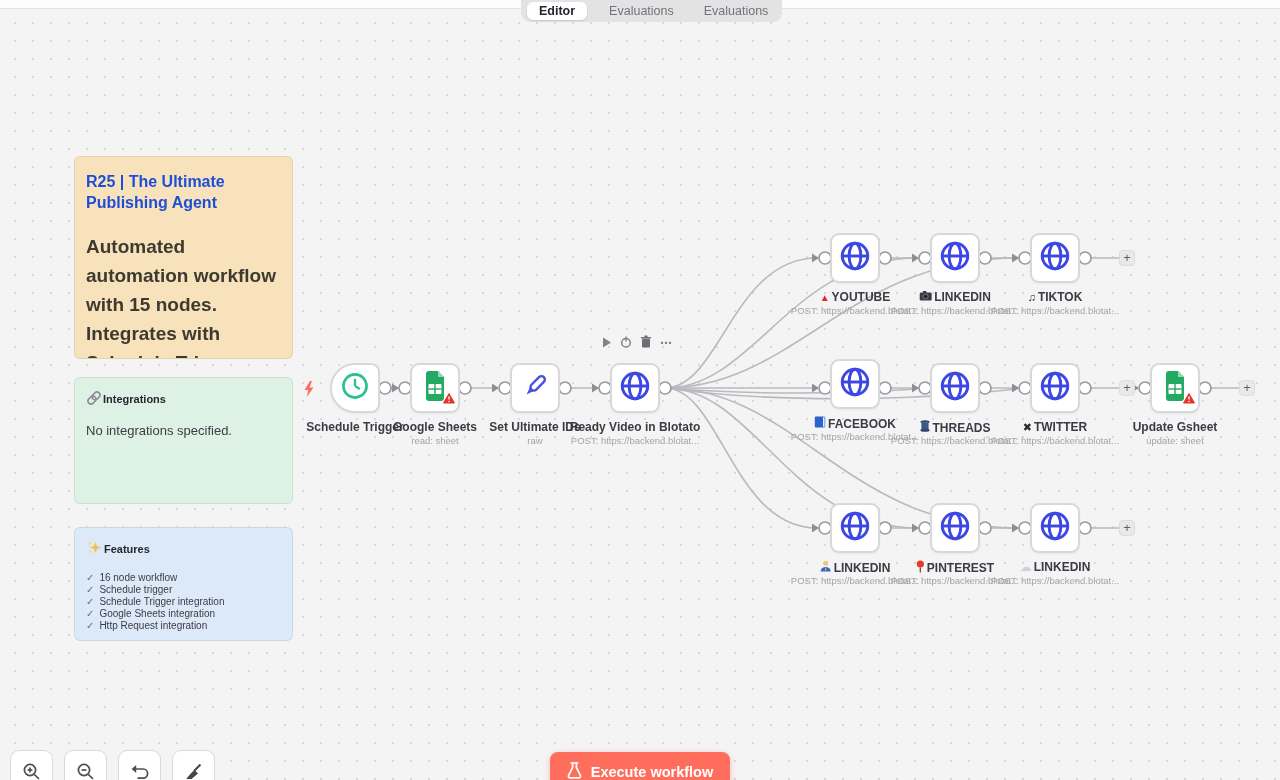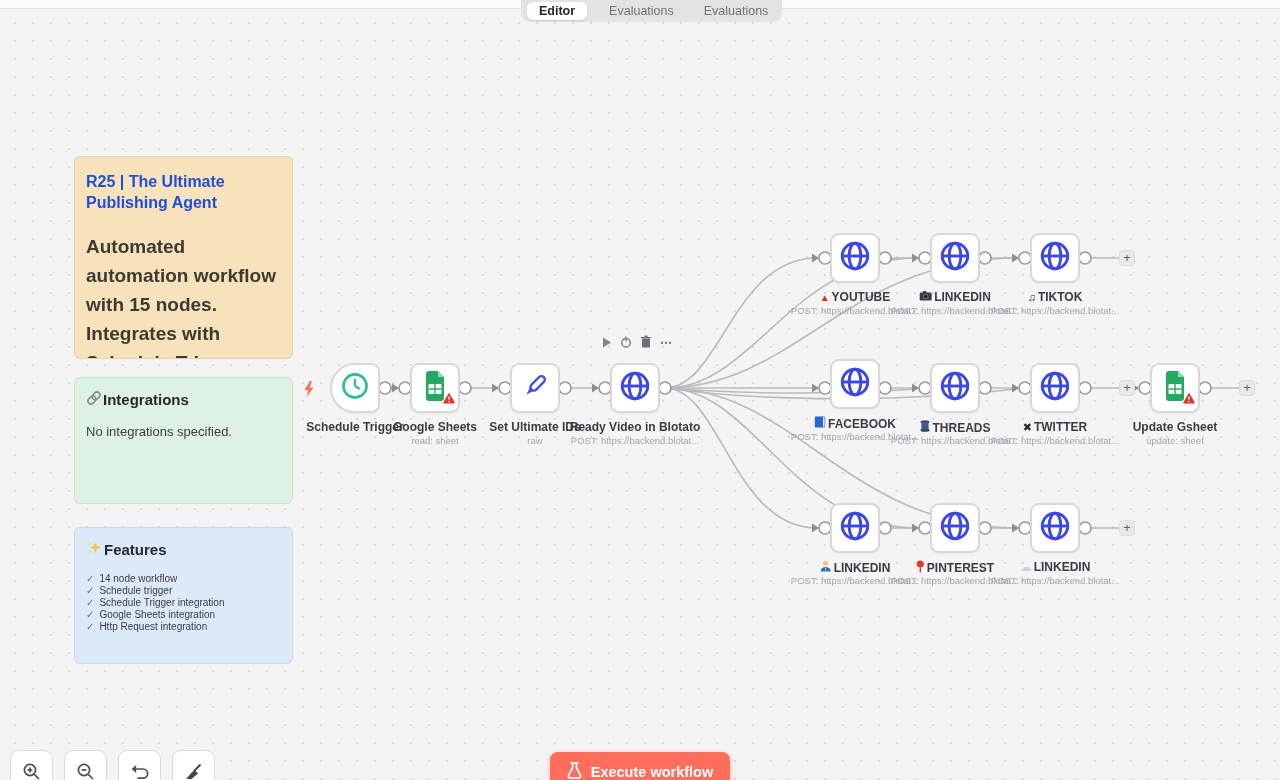--- a/index.html
+++ b/index.html
@@ -17,22 +17,22 @@
   .tab { font-size:12.5px; color:#72727c; padding:2px 8px; cursor:pointer; white-space:nowrap; }
   .tab.active { background:#ffffff; border-radius:6px; color:#23242c; font-weight:700;
     box-shadow:0 1px 2px rgba(0,0,0,.12); padding:2px 12px; }
   
   .sticky { position:absolute; border-radius:6px; padding:8px 11px; z-index:1;
     border:1px solid rgba(0,0,0,.07); overflow:hidden; }
   .sticky-title-note { left:74px; top:156px; width:219px; height:203px; background:#f8e2bb; }
   .sticky-title-note h1 { font-size:16px; line-height:1.32; color:#1d4ed8; font-weight:700; margin-top:6px; }
   .sticky-title-note p { margin-top:19px; font-size:19px; line-height:1.53; font-weight:600; color:#3d3a31; }
   .sticky-green { left:74px; top:377px; width:219px; height:127px; background:#def1e5; }
-  .sticky-blue  { left:74px; top:527px; width:219px; height:137px; background:#dbe9f8; }
-  .sticky-h2 { display:flex; align-items:center; font-size:15px; font-weight:700; color:#26272e; margin-top:4px; }
+  .sticky-blue  { left:74px; top:527px; width:219px; height:114px; background:#dbe9f8; }
+  .sticky-h2 { display:flex; align-items:center; font-size:11px; font-weight:700; color:#26272e; margin-top:4px; }
   .sticky-green .sticky-body { margin-top:15px; font-size:13px; color:#3c3c43; }
   .feat-list { margin-top:14px; }
   .feat-item { display:flex; gap:5px; font-size:10px; line-height:12px; color:#3c3c43; }
   .feat-item .chk { color:#6c6c74; }
   
   .node-wrap { position:absolute; width:50px; z-index:2; }
   .node-box { width:50px; height:50px; background:#ffffff; border:2px solid #d8d8dc;
     border-radius:9px; display:flex; align-items:center; justify-content:center;
     box-shadow:0 1px 2px rgba(0,0,0,.05); position:relative; cursor:pointer; }
   .node-box.trigger { border-radius:26px 9px 9px 26px; }
@@ -102,21 +102,21 @@
           <path d="M9.5 2 L10.9 6.1 L15 7.5 L10.9 8.9 L9.5 13 L8.1 8.9 L4 7.5 L8.1 6.1 Z" fill="#f4c143"></path>
           <path d="M3.5 1 L4.2 3 L6.2 3.7 L4.2 4.4 L3.5 6.4 L2.8 4.4 L0.8 3.7 L2.8 3 Z" fill="#f8dc84"></path>
           <path d="M3.8 9.5 L4.4 11.1 L6 11.7 L4.4 12.3 L3.8 13.9 L3.2 12.3 L1.6 11.7 L3.2 11.1 Z" fill="#f8dc84"></path>
         </svg>
       </span>
       <span>Features</span>
     </div>
     <div class="feat-list">
       <div class="feat-item">
           <span class="chk">✓</span>
-          <span>14 node workflow</span>
+          <span>16 node workflow</span>
         </div>
       <div class="feat-item">
           <span class="chk">✓</span>
           <span>Schedule trigger</span>
         </div>
       <div class="feat-item">
           <span class="chk">✓</span>
           <span>Schedule Trigger integration</span>
         </div>
       <div class="feat-item">

